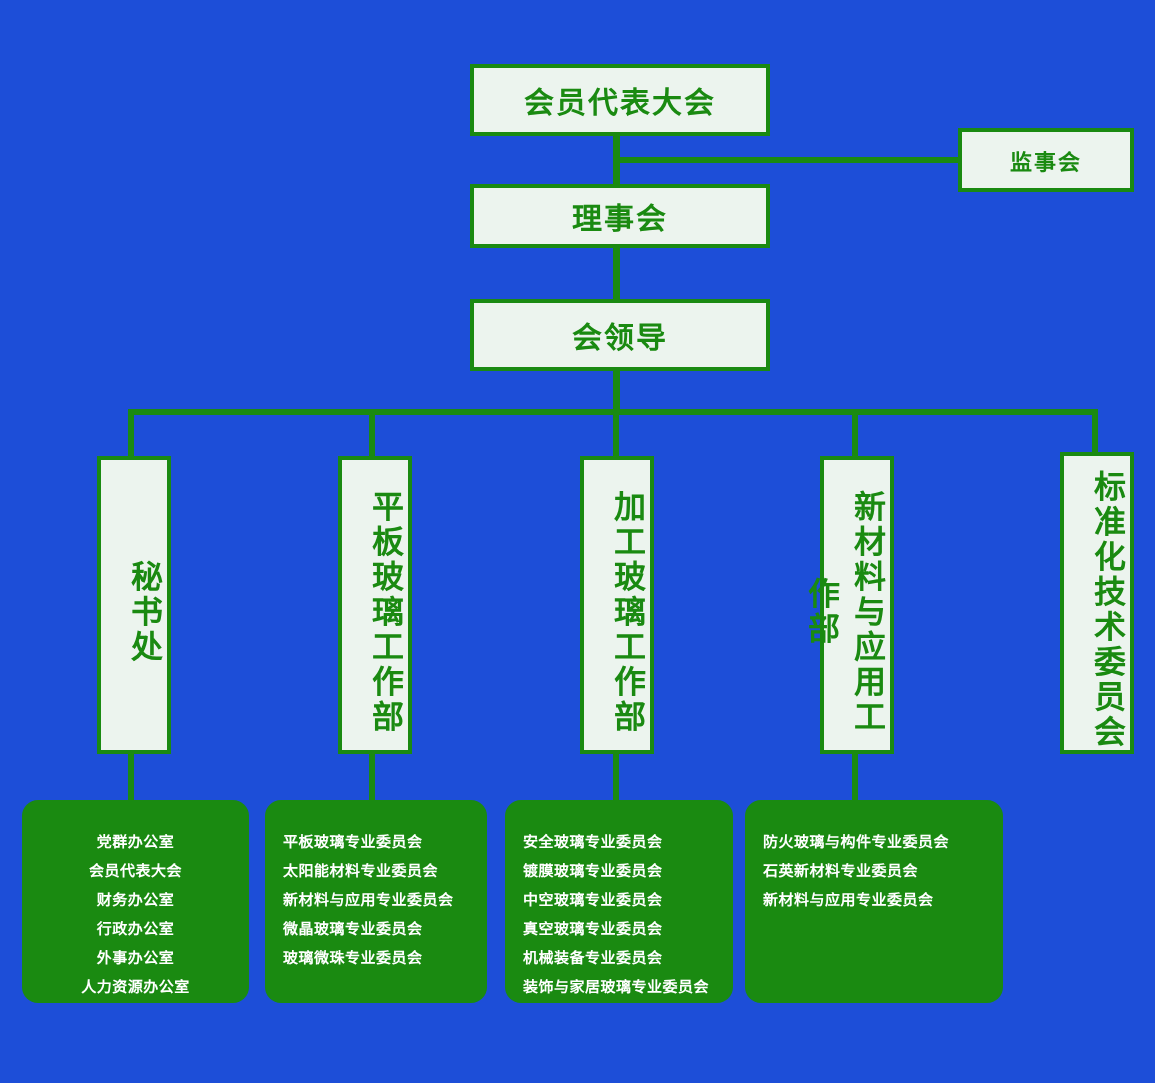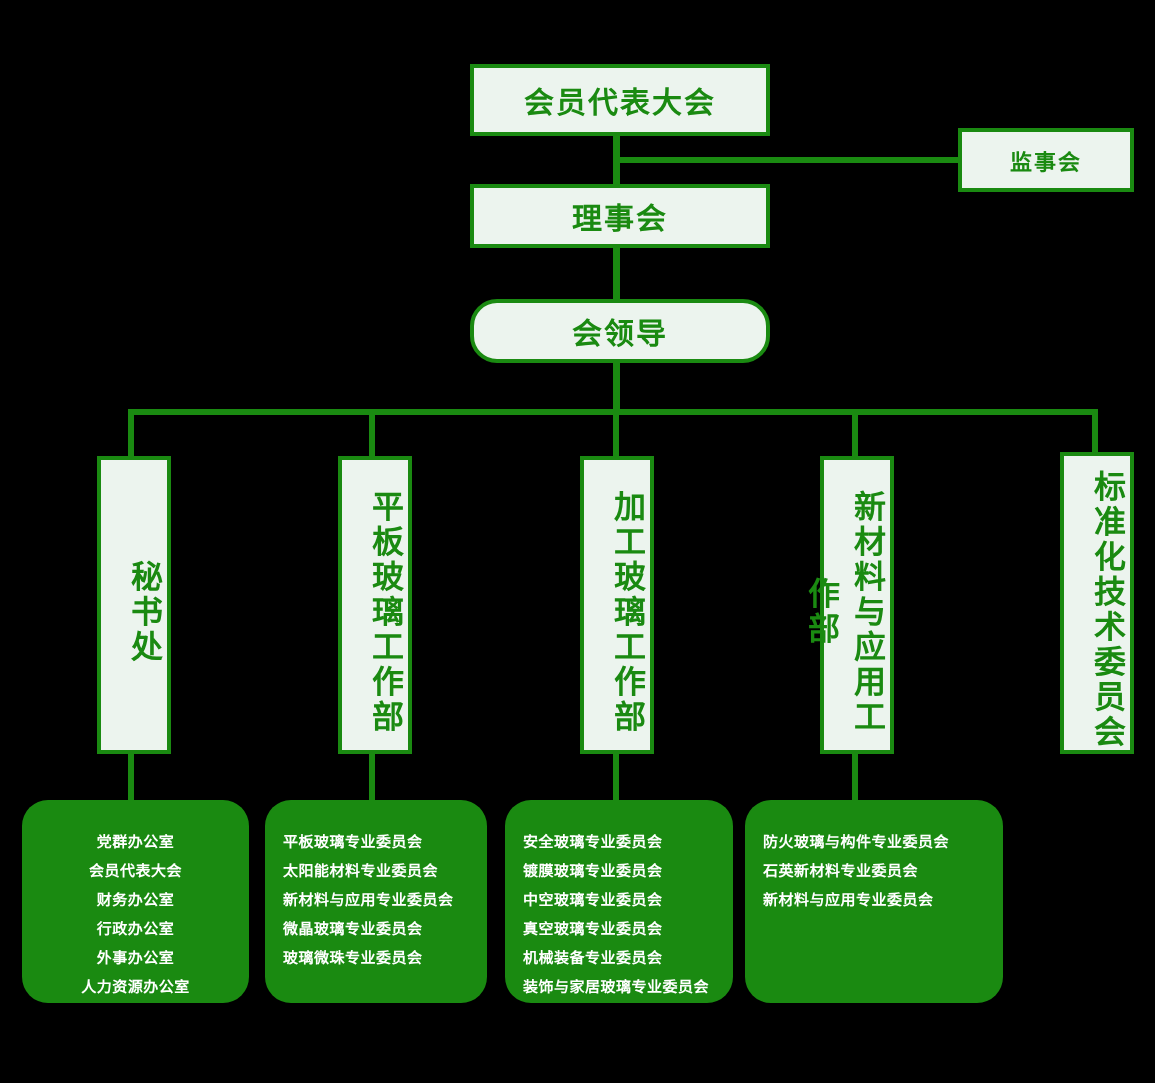--- a/index.html
+++ b/index.html
@@ -8,21 +8,21 @@
     padding: 0;
     background: #f4f4f4;
   }
   body {
     font-family: "Liberation Serif", "DejaVu Serif", serif;
   }
   #org-chart {
     position: relative;
     width: 1155px;
     height: 1083px;
-    background: #000000;
+    background: #1d4ed8;
     overflow: hidden;
   }
 
   
   .conn {
     position: absolute;
     background: #1a8a11;
   }
 
   
@@ -55,21 +55,21 @@
     padding-top: 14px;
     align-items: flex-start;
     justify-content: center;
   }
 
   
   .gpanel {
     position: absolute;
     box-sizing: border-box;
     background: #1a8a11;
-    border-radius: 26px;
+    border-radius: 16px;
     color: #ffffff;
     padding: 28px 0 0 0;
     display: flex;
     flex-direction: column;
     align-items: center;
   }
   .gpanel .line {
     font-size: 15px;
     font-weight: bold;
     line-height: 29px;
@@ -105,21 +105,21 @@
   <div class="conn" style="left:369px; top:750px; width:6px; height:52px;"></div>
   <div class="conn" style="left:613px; top:750px; width:6px; height:52px;"></div>
   <div class="conn" style="left:852px; top:750px; width:6px; height:52px;"></div>
 
   <div class="obox h-box" style="left:470px; top:64px; width:300px; height:72px;">会员代表大会</div>
 
   <div class="obox small-h-box" style="left:958px; top:128px; width:176px; height:64px;">监事会</div>
 
   <div class="obox h-box" style="left:470px; top:184px; width:300px; height:64px;">理事会</div>
 
-  <div class="obox h-box" style="left:470px; top:299px; width:300px; height:64px;border-radius:27px;">会领导</div>
+  <div class="obox h-box" style="left:470px; top:299px; width:300px; height:72px;">会领导</div>
 
   <div class="obox v-box" style="left:97px; top:456px; width:74px; height:298px;">秘书处</div>
 
   <div class="obox v-box" style="left:338px; top:456px; width:74px; height:298px;">平板玻璃工作部</div>
 
   <div class="obox v-box" style="left:580px; top:456px; width:74px; height:298px;">加工玻璃工作部</div>
 
   <div class="obox v-box" style="left:820px; top:456px; width:74px; height:298px;">新材料与应用工作部</div>
 
   <div class="obox v-box" style="left:1060px; top:452px; width:74px; height:302px;">标准化技术委员会</div>

